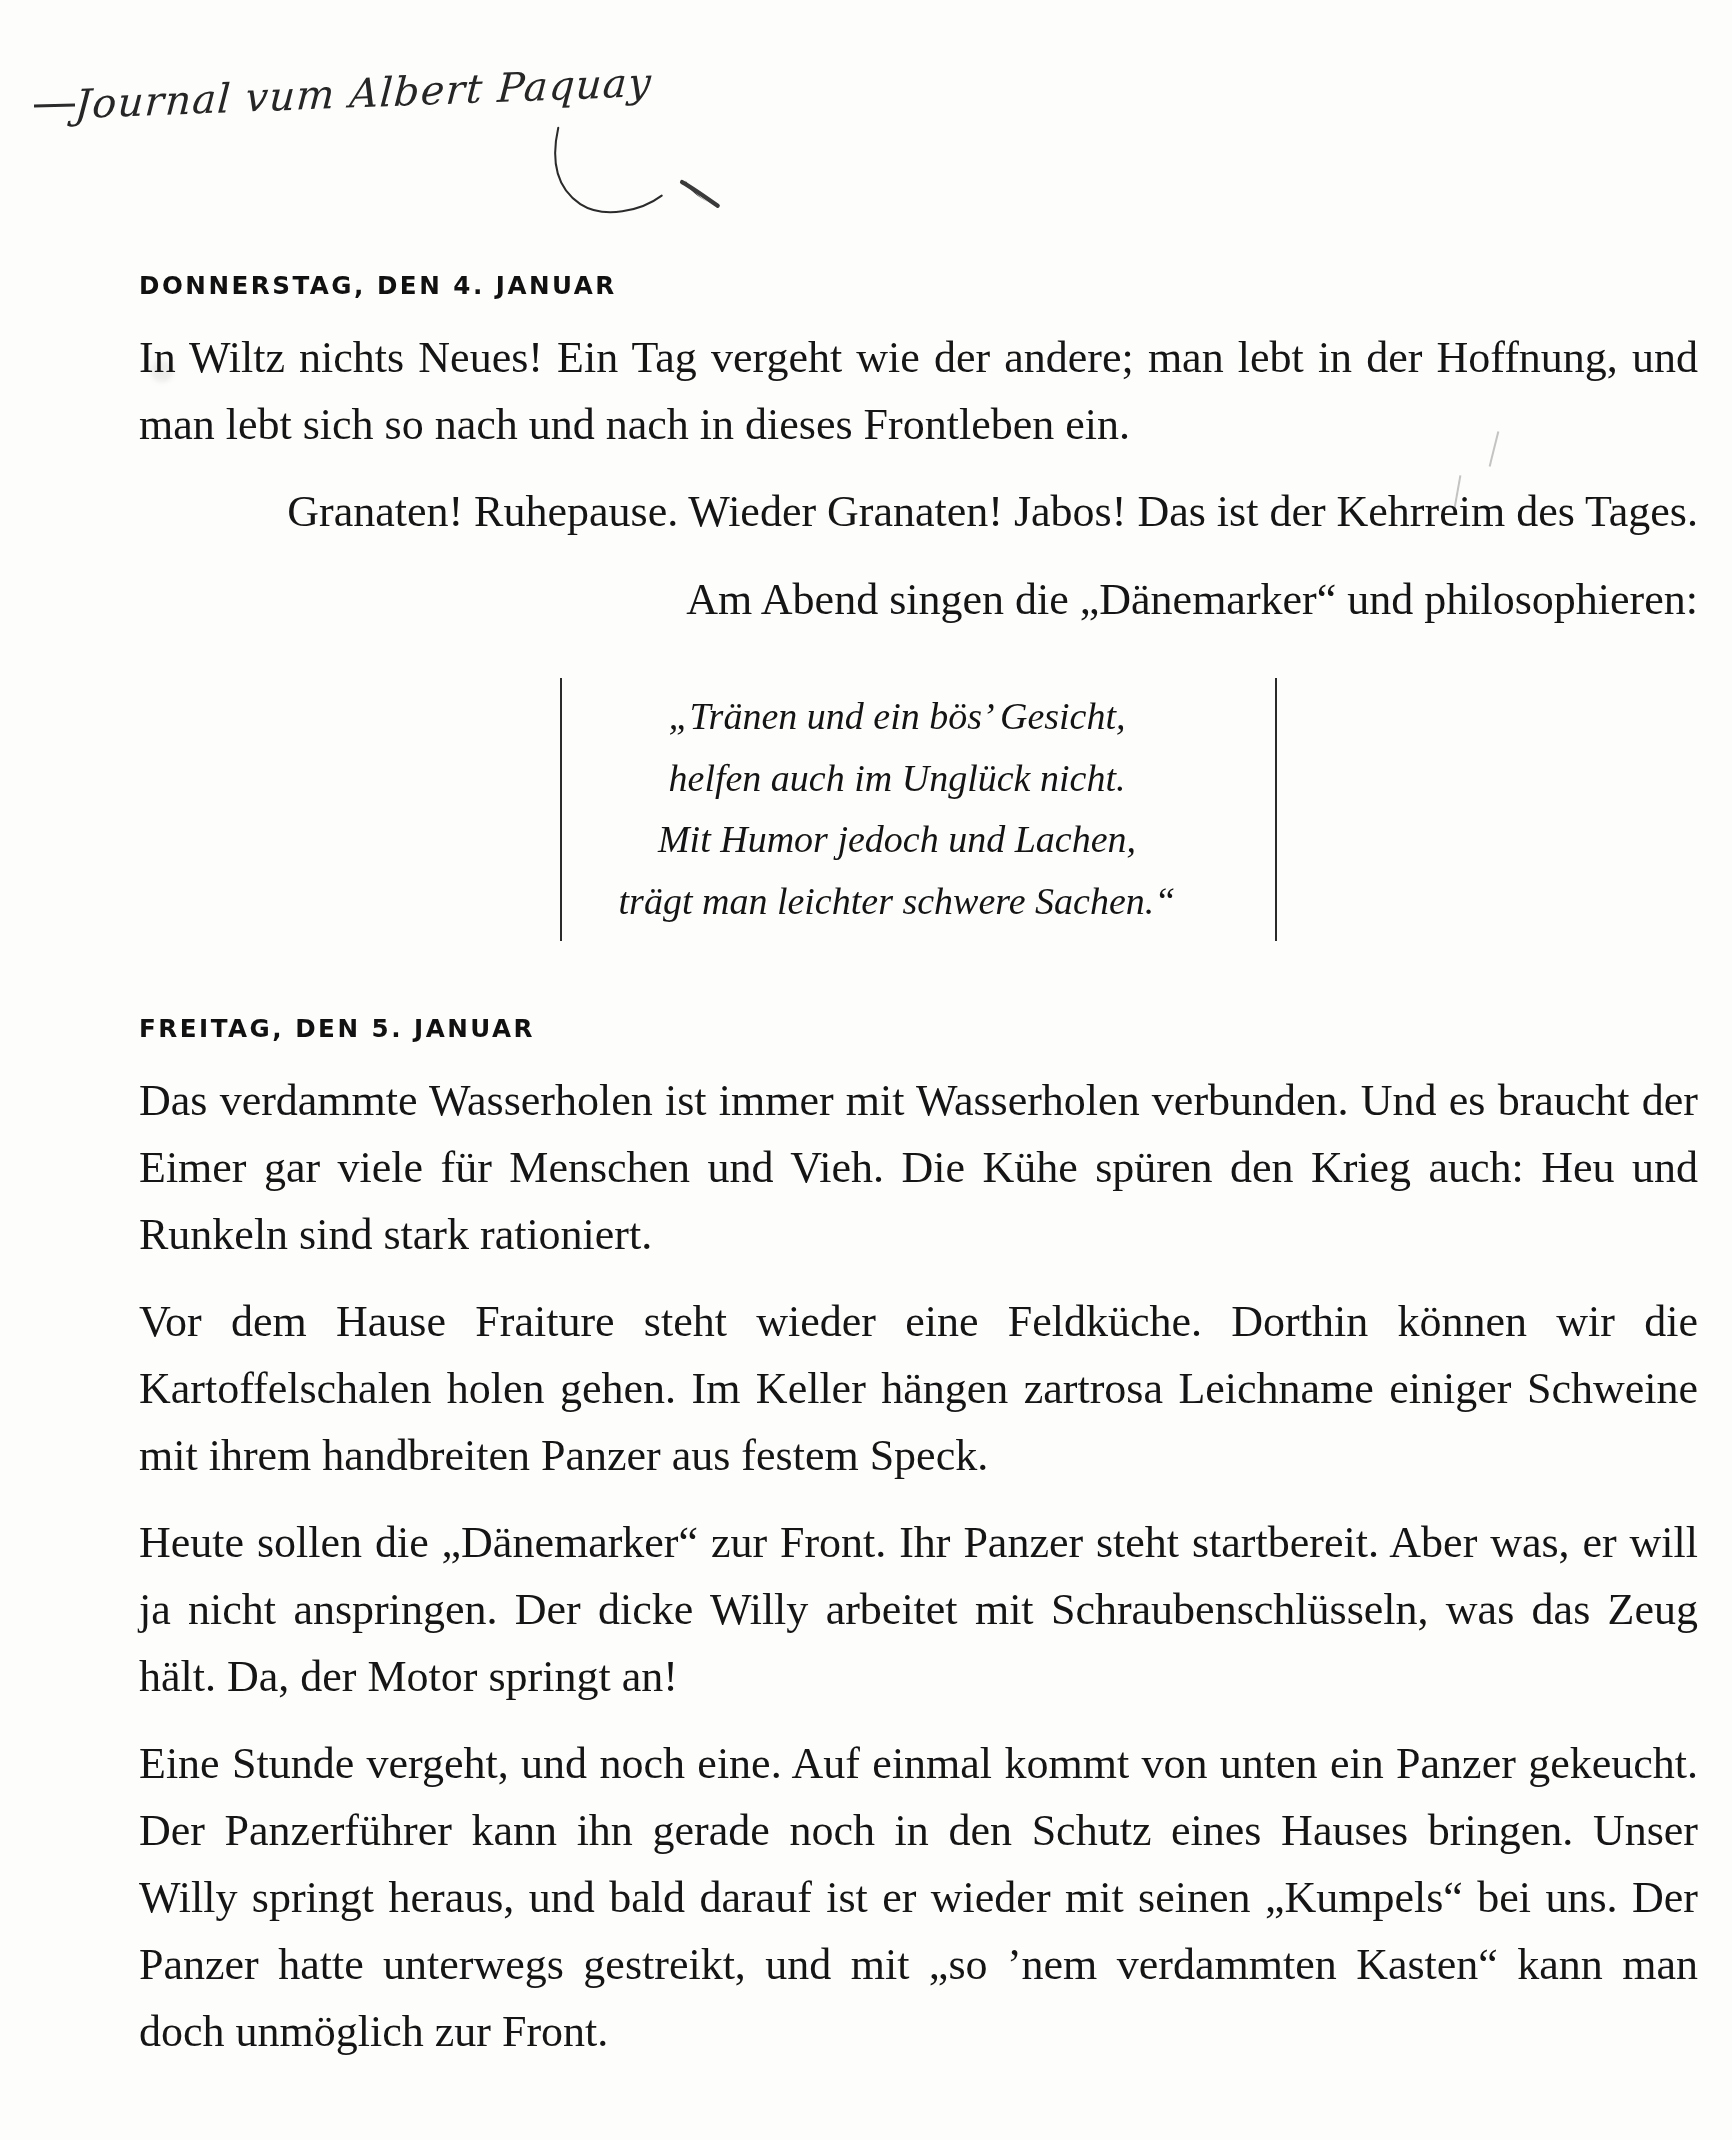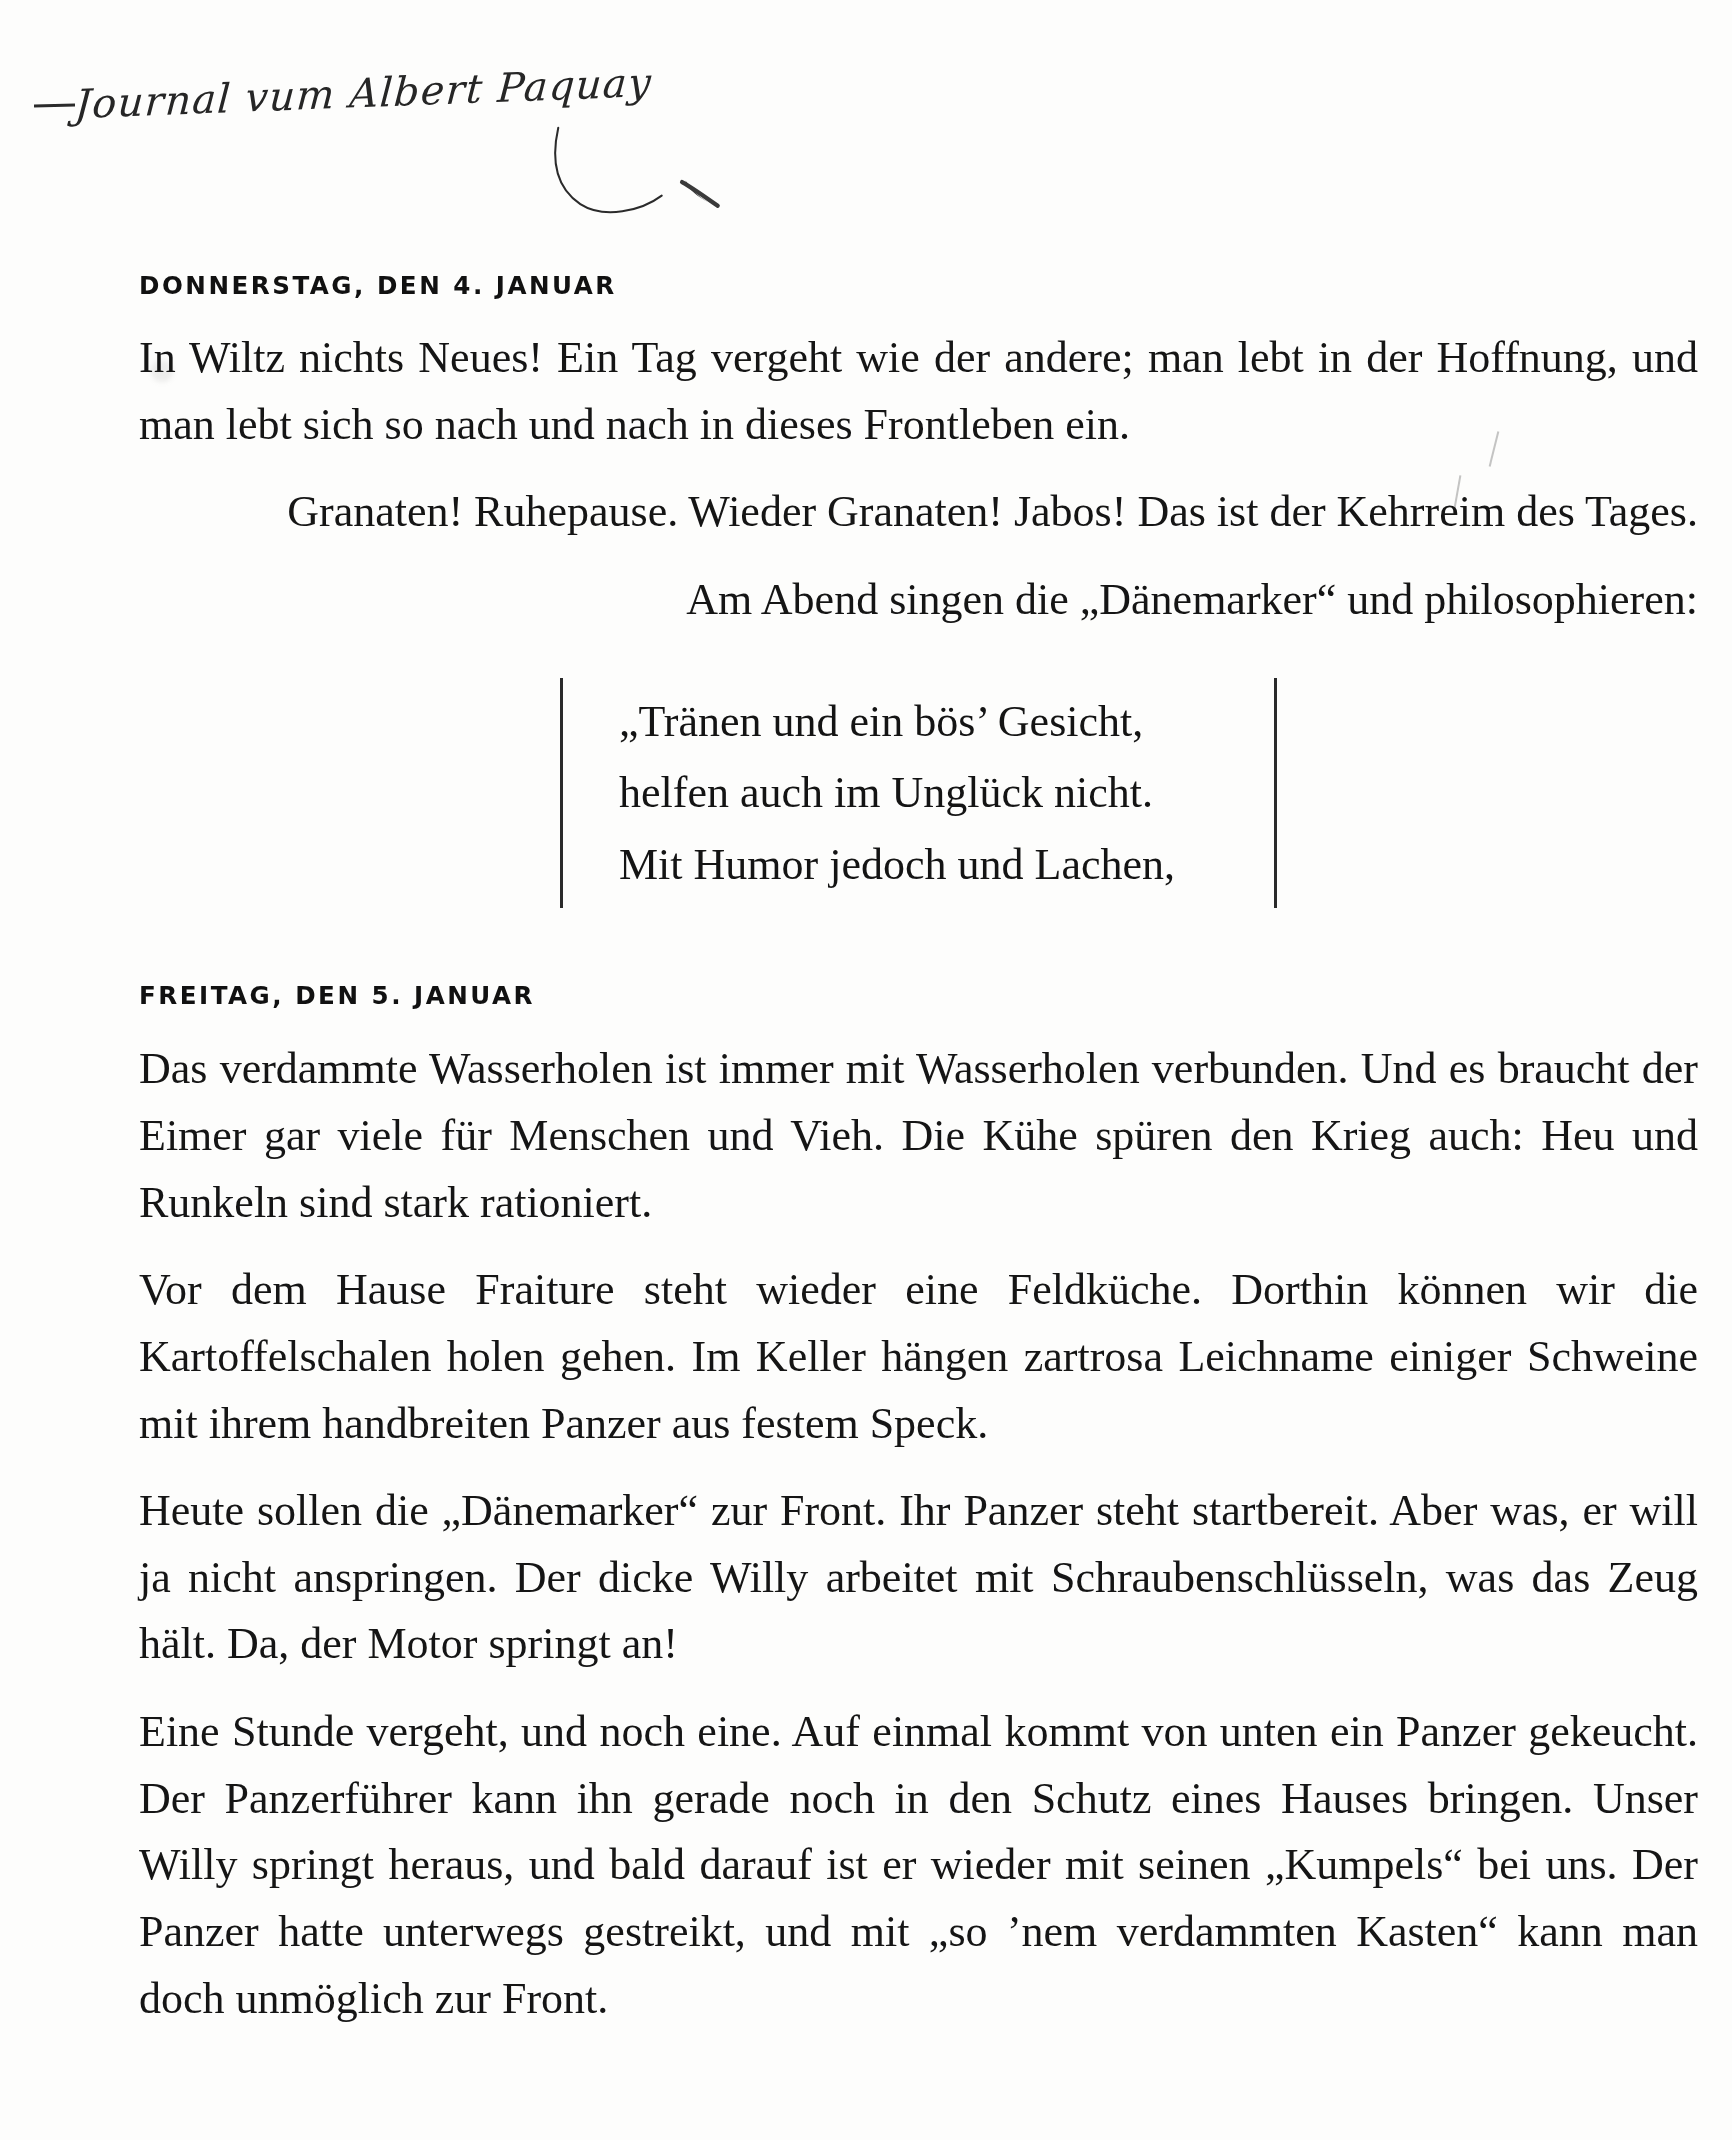--- a/index.html
+++ b/index.html
@@ -118,24 +118,26 @@
     position: absolute;
     top: 0;
     bottom: 0;
     width: 2.5px;
     background: #2a2a2a;
   }
   .verse-rule.left { left: 0; }
   .verse-rule.right { right: 0; }
   .verse-line {
     font-family: "Liberation Serif", serif;
-    font-size: 44px;
+    font-style: italic;
+    font-size: 38px;
     line-height: 1.62;
     color: #141414;
     white-space: nowrap;
+    text-align: center;
   }
 
   
   .smudge {
     position: absolute;
     background: rgba(120,120,120,0.13);
     border-radius: 50%;
     filter: blur(2.5px);
     pointer-events: none;
   }
@@ -172,20 +174,21 @@
       <p class="para noindent">Granaten! Ruhepause. Wieder Granaten! Jabos! Das ist der Kehrreim des Tages.</p>
       <p class="para noindent">Am Abend singen die „Dänemarker“ und philosophieren:</p>
 
       <div class="verse-wrap">
         <div class="verse-inner">
           <div class="verse-rule left"></div>
           <div class="verse-rule right"></div>
           <div class="verse-line">„Tränen und ein bös’ Gesicht,</div>
           <div class="verse-line">helfen auch im Unglück nicht.</div>
           <div class="verse-line">Mit Humor jedoch und Lachen,</div>
+          <div class="verse-line">trägt man leichter schwere Sachen.“</div>
         </div>
       </div>
     </section>
 
     <section class="section second">
       <h2 class="day-heading">Freitag, den 5. Januar</h2>
       <p class="para">Das verdammte Wasserholen ist immer mit Wasserholen verbunden. Und es braucht der Eimer gar viele für Menschen und Vieh. Die Kühe spüren den Krieg auch: Heu und Runkeln sind stark rationiert.</p>
       <p class="para">Vor dem Hause Fraiture steht wieder eine Feldküche. Dorthin können wir die Kartoffelschalen holen gehen. Im Keller hängen zartrosa Leichname einiger Schweine mit ihrem handbreiten Panzer aus festem Speck.</p>
       <p class="para">Heute sollen die „Dänemarker“ zur Front. Ihr Panzer steht startbereit. Aber was, er will ja nicht anspringen. Der dicke Willy arbeitet mit Schraubenschlüsseln, was das Zeug hält. Da, der Motor springt an!</p>
       <p class="para">Eine Stunde vergeht, und noch eine. Auf einmal kommt von unten ein Panzer gekeucht. Der Panzerführer kann ihn gerade noch in den Schutz eines Hauses bringen. Unser Willy springt heraus, und bald darauf ist er wieder mit seinen „Kumpels“ bei uns. Der Panzer hatte unterwegs gestreikt, und mit „so ’nem verdammten Kasten“ kann man doch unmöglich zur Front.</p>

